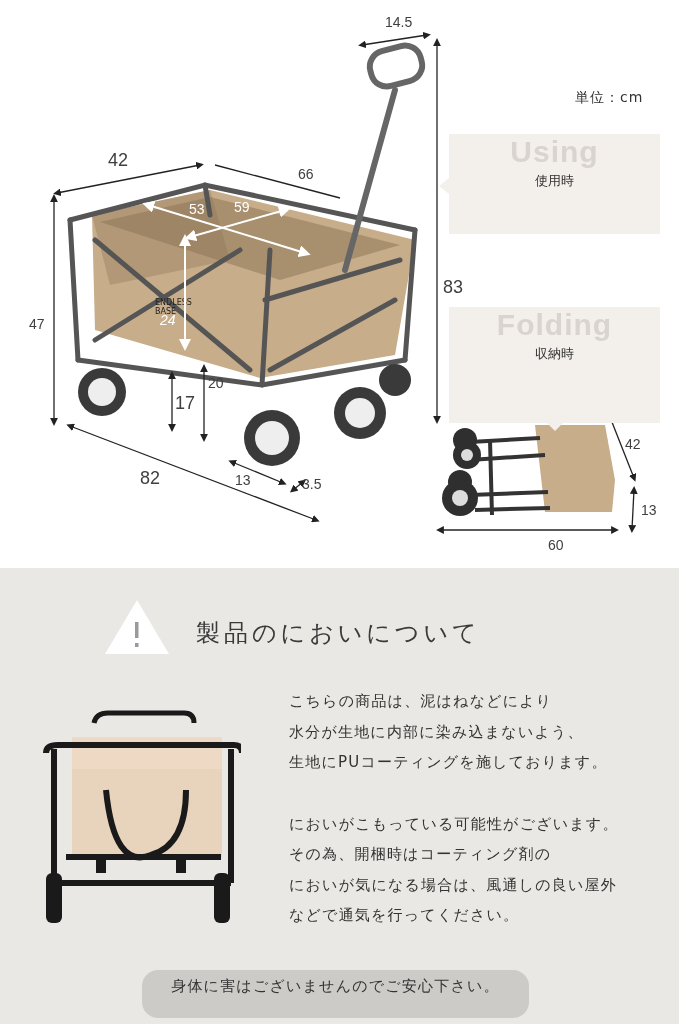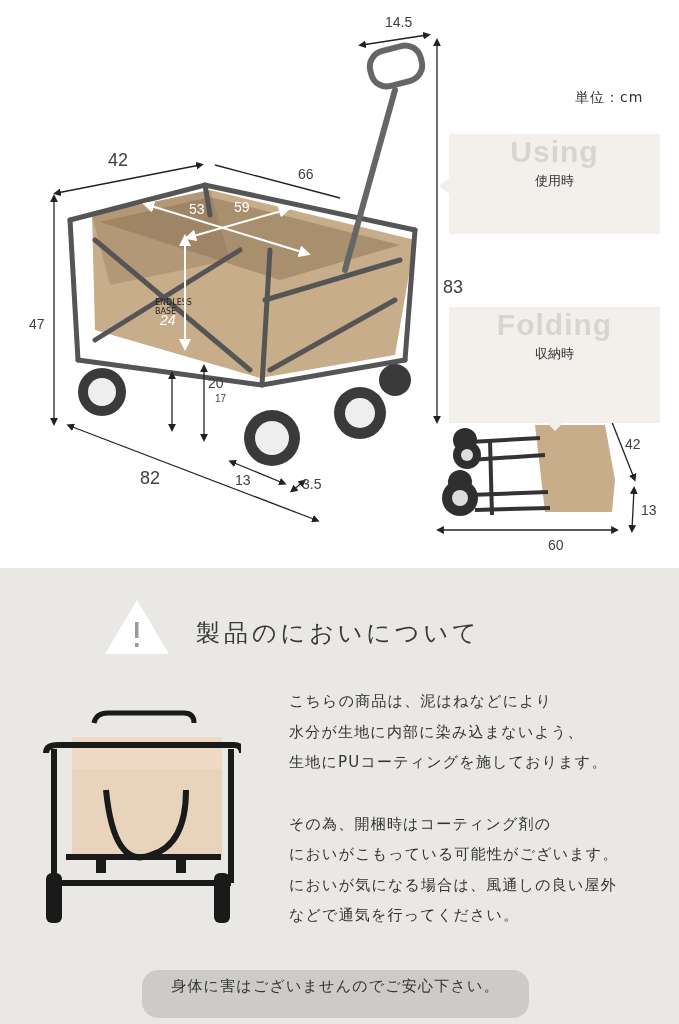--- a/index.html
+++ b/index.html
@@ -137,21 +137,21 @@
 </div>
 
 <div class="dim" style="left:385px;top:14px;font-size:14px;">14.5</div>
 <div class="dim big" style="left:108px;top:150px;">42</div>
 <div class="dim" style="left:298px;top:166px;font-size:14px;">66</div>
 <div class="dim" style="left:189px;top:201px;font-size:14px;color:#fff;">53</div>
 <div class="dim" style="left:234px;top:199px;font-size:14px;color:#fff;">59</div>
 <div class="dim" style="left:160px;top:312px;font-size:14px;color:#fff;font-style:italic;">24</div>
 <div class="dim" style="left:29px;top:316px;font-size:14px;">47</div>
 <div class="dim big" style="left:443px;top:261px;margin-top:16px;">83</div>
-<div class="dim" style="left:175px;top:393px;font-size:10px;margin-left:40px;">17</div>
+<div class="dim" style="left:175px;top:393px;font-size:18px;">17</div>
 <div class="dim" style="left:208px;top:375px;font-size:14px;">20</div>
 <div class="dim big" style="left:140px;top:468px;">82</div>
 <div class="dim" style="left:235px;top:472px;font-size:14px;">13</div>
 <div class="dim" style="left:302px;top:476px;font-size:14px;">3.5</div>
 
 <div class="dim" style="left:625px;top:436px;font-size:14px;">42</div>
 <div class="dim" style="left:641px;top:502px;font-size:14px;">13</div>
 <div class="dim" style="left:548px;top:537px;font-size:14px;text-align:right;">60</div>
 
 <div class="bottom"></div>
@@ -179,19 +179,19 @@
   <rect x="178" y="168" width="16" height="50" rx="6" fill="#1a1a1a"></rect>
   <rect x="60" y="152" width="10" height="16" fill="#1a1a1a"></rect>
   <rect x="140" y="152" width="10" height="16" fill="#1a1a1a"></rect>
 </svg>
 
 <div class="body-text">
   <p>こちらの商品は、泥はねなどにより</p>
   <p>水分が生地に内部に染み込まないよう、</p>
   <p>生地にPUコーティングを施しております。</p>
   <div class="gap"></div>
+  <p>においがこもっている可能性がございます。</p>
   <p>その為、開梱時はコーティング剤の</p>
-  <p>においがこもっている可能性がございます。</p>
   <p>においが気になる場合は、風通しの良い屋外</p>
   <p>などで通気を行ってください。</p>
 </div>
 
 <div class="pill">身体に害はございませんのでご安心下さい。</div>
 
 </body></html>

